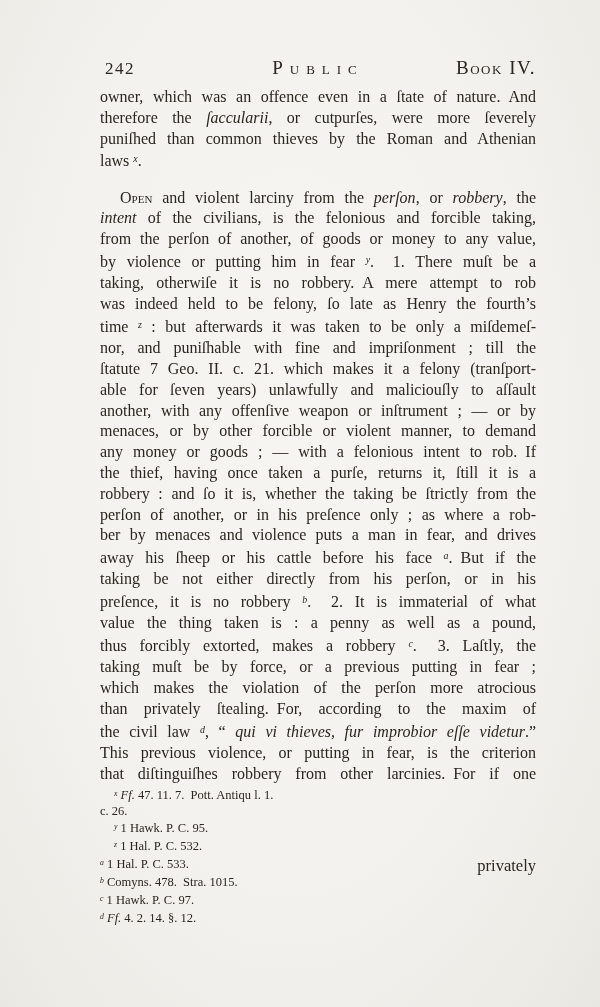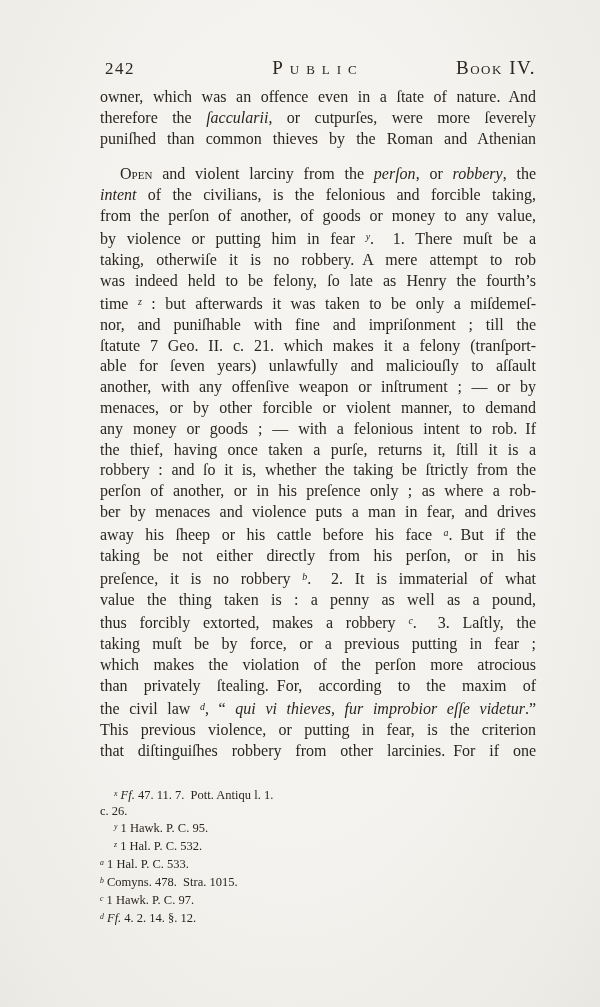--- a/index.html
+++ b/index.html
@@ -58,20 +58,21 @@
     <span class="page-number">242</span>
     <span class="running-title"><span>P</span><span class="sc">ublic</span></span>
     <span class="book-label"><span>B</span><span class="sc">ook</span><span> IV.</span></span>
   </div>
 
   <div class="textblock">
     <div class="para para-1">
         <div class="line"><span>owner, which was an offence even in a ſtate of nature. And</span></div>
         <div class="line"><span>therefore the </span><span class="it">ſaccularii</span><span>, or cutpurſes, were more ſeverely</span></div>
         <div class="line"><span>puniſhed than common thieves by the Roman and Athenian</span></div>
+        <div class="line nj"><span>laws </span><span class="sup">x</span><span>.</span></div>
       </div>
     <div class="para para-2">
         <div class="line ind"><span>O</span><span class="sc">pen</span><span> and violent larciny from the </span><span class="it">perſon</span><span>, or </span><span class="it">robbery</span><span>, the</span></div>
         <div class="line"><span class="it">intent</span><span> of the civilians, is the felonious and forcible taking,</span></div>
         <div class="line"><span>from the perſon of another, of goods or money to any value,</span></div>
         <div class="line"><span>by violence or putting him in fear </span><span class="sup">y</span><span>.  1. There muſt be a</span></div>
         <div class="line"><span>taking, otherwiſe it is no robbery. A mere attempt to rob</span></div>
         <div class="line"><span>was indeed held to be felony, ſo late as Henry the fourth’s</span></div>
         <div class="line"><span>time </span><span class="sup">z</span><span> : but afterwards it was taken to be only a miſdemeſ-</span></div>
         <div class="line"><span>nor, and puniſhable with fine and impriſonment ; till the</span></div>
@@ -106,14 +107,15 @@
         <div class="line ind"><span class="sup">z</span><span> 1 Hal. P. C. 532.</span></div>
       </div>
     <div class="fn-col">
         <div class="line"><span class="sup">a</span><span> 1 Hal. P. C. 533.</span></div>
         <div class="line"><span class="sup">b</span><span> Comyns. 478. Stra. 1015.</span></div>
         <div class="line"><span class="sup">c</span><span> 1 Hawk. P. C. 97.</span></div>
         <div class="line"><span class="sup">d</span><span> </span><span class="it">Ff.</span><span> 4. 2. 14. §. 12.</span></div>
       </div>
   </div>
 
+  <div class="catchword">privately</div>
 
 </div>
 
 </body></html>

